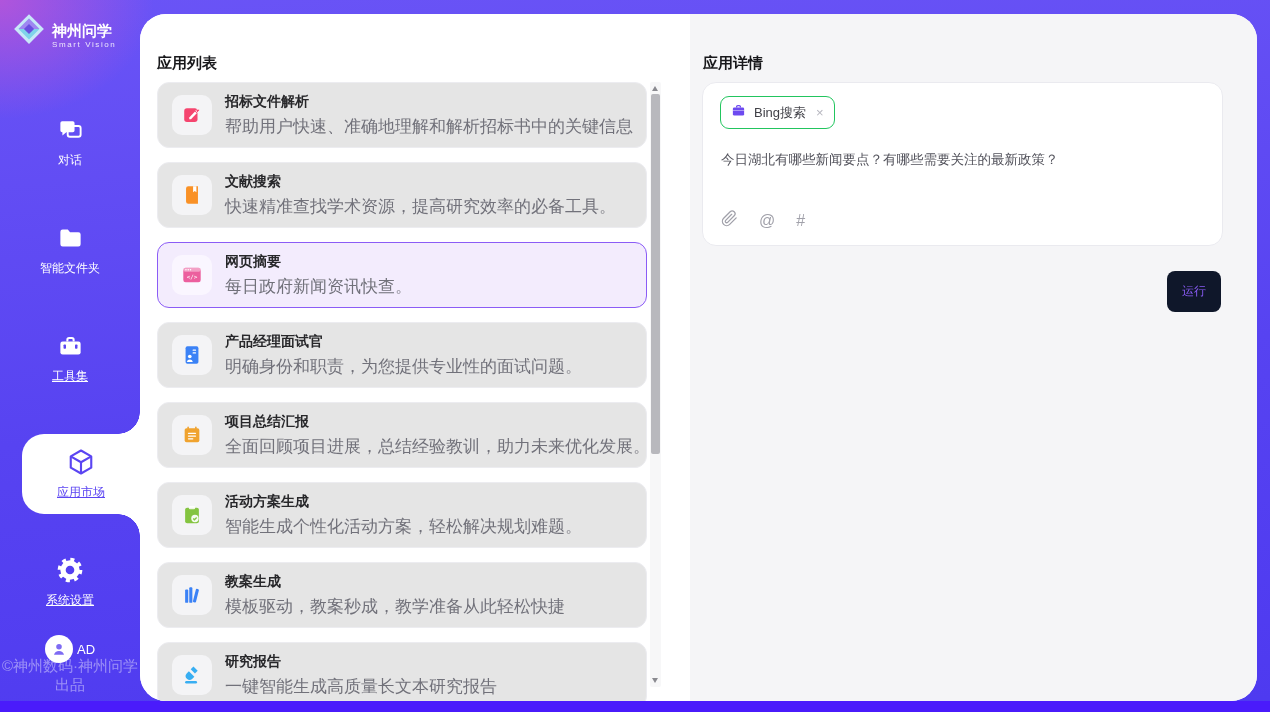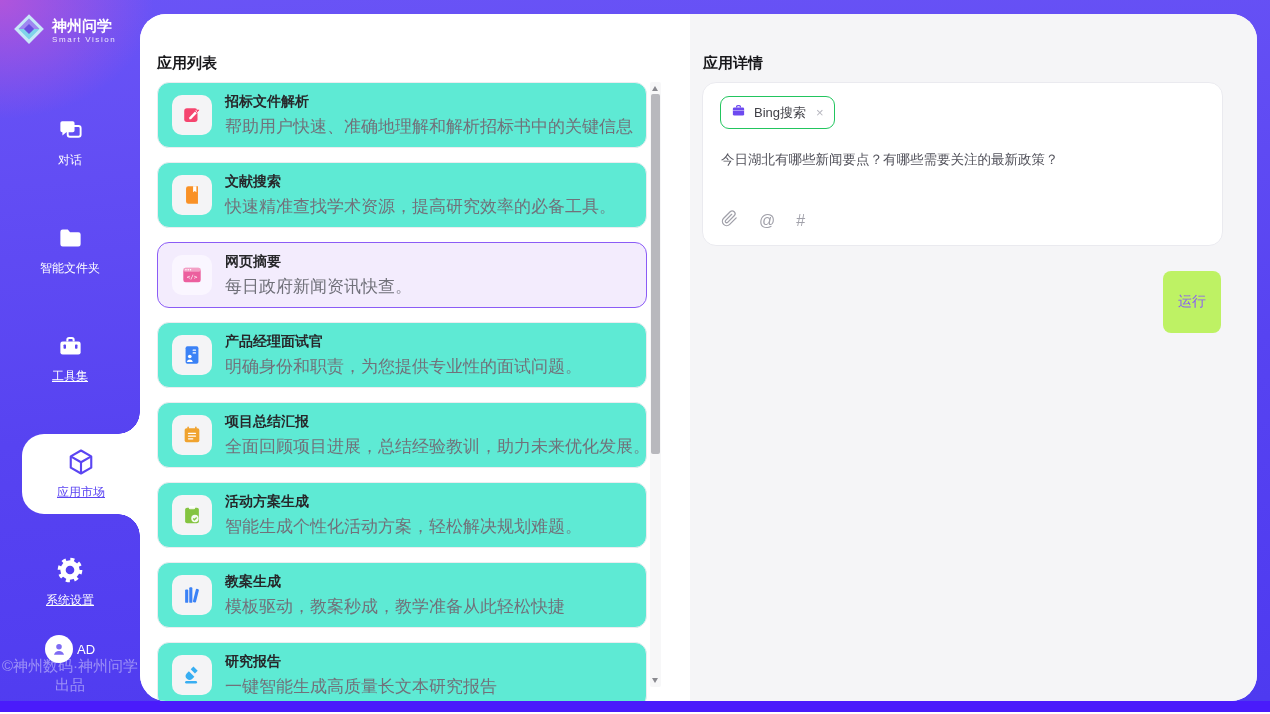--- a/index.html
+++ b/index.html
@@ -12,21 +12,21 @@
   .frame{
     position:absolute;left:0;top:0;right:0;height:701px;
     background:
       radial-gradient(220px 170px at 0 0, rgba(214,85,205,.65), rgba(214,85,205,0) 70%),
       linear-gradient(175deg,#6a54f6 0%,#5743f1 55%,#4e3af0 100%);
   }
   .bottom-bar{position:absolute;left:0;right:0;bottom:2px;height:11px;background:#4a1bfb;}
 
   
   .sidebar{position:absolute;left:0;top:0;width:140px;height:701px;z-index:3;}
-  .logo{display:flex;align-items:center;gap:6px;padding:12px 0 0 12px;}
+  .logo{display:flex;align-items:flex-end;gap:6px;padding:12px 0 0 12px;}
   .logo-text{display:flex;flex-direction:column;line-height:1.2;}
   .logo-name{color:#fff;font-weight:bold;font-size:15px;}
   .logo-sub{color:rgba(255,255,255,.85);font-size:8px;letter-spacing:1.6px;}
   .nav{margin-top:52px;}
   .nav-item{height:80px;margin-bottom:28px;display:flex;flex-direction:column;align-items:center;
     justify-content:center;gap:7px;cursor:pointer;position:relative;}
   .nav-icon{display:flex;align-items:center;justify-content:center;height:30px;}
   .nav-label{color:#fff;font-size:12px;}
   .nav-label.u{text-decoration:underline;}
   .nav-item.active{background:#fff;margin-left:22px;border-radius:22px 0 0 22px;margin-top:36px;}
@@ -44,21 +44,21 @@
     color:rgba(255,255,255,.42);font-size:15px;}
 
   
   .main{position:absolute;left:140px;top:14px;right:13px;bottom:13px;background:#fff;
     border-radius:26px;overflow:hidden;display:flex;z-index:2;}
   .left-panel{width:550px;position:relative;background:#fff;flex:none;}
   .panel-title{position:absolute;top:40px;left:17px;font-size:15px;font-weight:bold;color:#18181b;}
 
   .list{position:absolute;left:17px;top:68px;width:490px;bottom:0;overflow:hidden;}
   .card{height:66px;border:1px solid #ececf0;border-radius:12px;margin-bottom:14px;display:flex;
-    align-items:center;padding:0 14px;gap:13px;background:#5eead4;cursor:pointer;box-sizing:border-box;}
+    align-items:center;padding:0 14px;gap:13px;background:#e5e5e5;cursor:pointer;box-sizing:border-box;}
   .card.selected{background:#f3ecfd;border:1px solid #8b5cf6;}
   .tile{width:40px;height:40px;border-radius:10px;background:#f4f4f6;display:flex;align-items:center;
     justify-content:center;flex:none;}
   .card.selected .tile{background:#faf6ff;}
   .card-text{min-width:0;}
   .card-title{font-size:14px;font-weight:bold;color:#27272a;margin-bottom:4px;white-space:nowrap;}
   .card-desc{font-size:17px;color:#71717a;white-space:nowrap;}
 
   .scrollbar{position:absolute;left:510px;top:68px;bottom:14px;width:11px;background:#f7f7f8;
     border-radius:2px;cursor:pointer;}
@@ -73,22 +73,22 @@
   .right-panel .panel-title{left:13px;font-family:Liberation Mono, monospace;}
   .prompt-card{position:absolute;left:12px;right:34px;top:68px;height:162px;background:#fff;
     border:1px solid #eaeaef;border-radius:14px;}
   .tag{position:absolute;top:13px;left:17px;display:inline-flex;align-items:center;gap:8px;
     padding:6px 10px;border:1px solid #22c55e;border-radius:9px;background:#fff;}
   .tag-label{font-size:13px;color:#3f3f46;}
   .tag-close{color:#b6b6bf;font-size:13px;cursor:pointer;padding-left:2px;}
   .prompt-text{position:absolute;top:68px;left:18px;right:18px;font-size:13.5px;color:#52525b;}
   .attach-row{position:absolute;bottom:14px;left:18px;display:flex;gap:21px;align-items:center;}
   .attach-row .glyph{font-size:16px;color:#a1a1aa;line-height:1;}
-  .run-btn{position:absolute;top:257px;right:36px;background:#bef264;color:#8a5cf6;font-size:14px;
-    padding:22px 15px;border-radius:8px;border:none;cursor:pointer;font-family:inherit;}
+  .run-btn{position:absolute;top:257px;right:36px;background:#0f172a;color:#8a5cf6;font-size:12px;
+    padding:12px 15px;border-radius:8px;border:none;cursor:pointer;font-family:inherit;}
 </style>
 </head>
 <body>
 
 <div class="frame"></div>
 <div class="bottom-bar"></div>
 
 <div class="sidebar">
   <div class="logo">
     <span>

